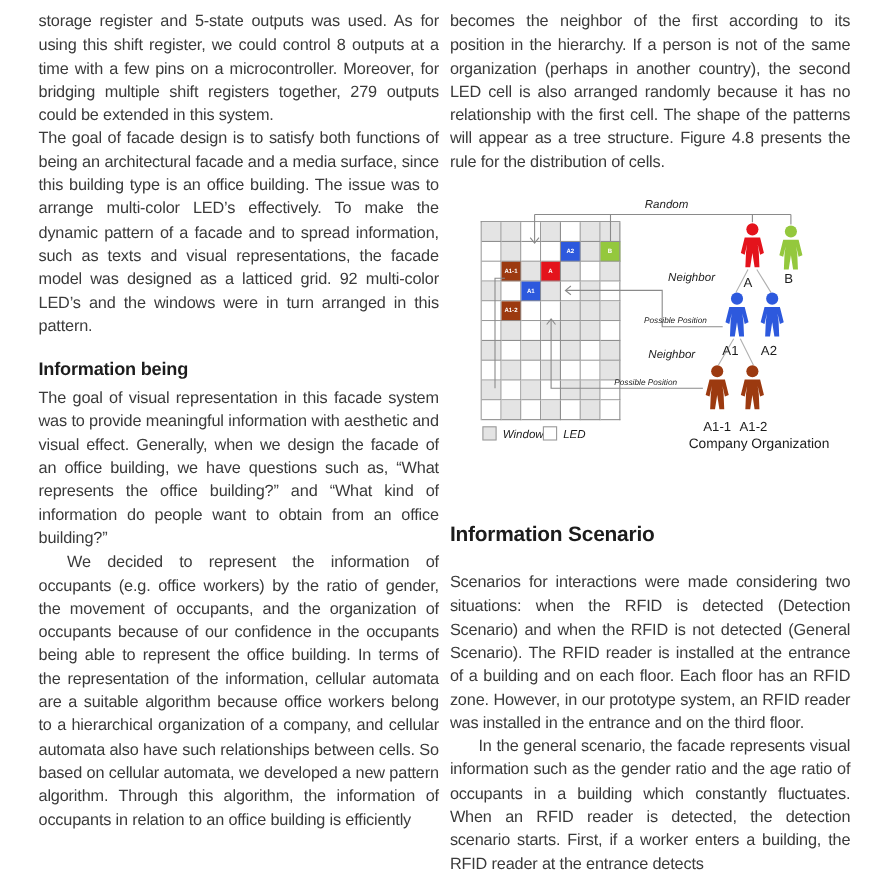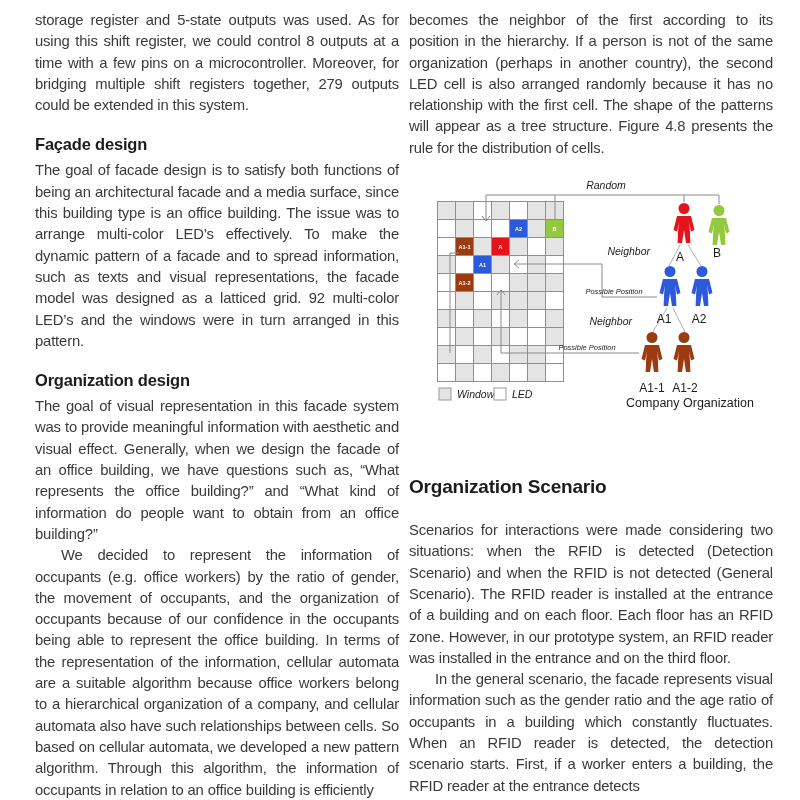--- a/index.html
+++ b/index.html
@@ -51,23 +51,22 @@
   .conn{stroke:#8a8a8a;stroke-width:1;fill:none;}
   .edge{stroke:#b0b0b0;stroke-width:1;fill:none;}
 </style>
 </head>
 <body>
 
 <div class="page">
 
   <div class="col">
     <p class="body-par">storage register and 5-state outputs was used. As for using this shift register, we could control 8 outputs at a time with a few pins on a microcontroller. Moreover, for bridging multiple shift registers together, 279 outputs could be extended in this system.</p>
-    <h3 class="subhead">Façade design</h3>
     <p class="body-par">The goal of facade design is to satisfy both functions of being an architectural facade and a media surface, since this building type is an office building. The issue was to arrange multi-color LED’s effectively. To make the dynamic pattern of a facade and to spread information, such as texts and visual representations, the facade model was designed as a latticed grid. 92 multi-color LED’s and the windows were in turn arranged in this pattern.</p>
-    <h3 class="subhead">Organization design</h3>
+    <h3 class="subhead">Information being</h3>
     <p class="body-par">The goal of visual representation in this facade system was to provide meaningful information with aesthetic and visual effect. Generally, when we design the facade of an office building, we have questions such as, “What represents the office building?” and “What kind of information do people want to obtain from an office building?”</p>
     <p class="body-par indent">We decided to represent the information of occupants (e.g. office workers) by the ratio of gender, the movement of occupants, and the organization of occupants because of our confidence in the occupants being able to represent the office building. In terms of the representation of the information, cellular automata are a suitable algorithm because office workers belong to a hierarchical organization of a company, and cellular automata also have such relationships between cells. So based on cellular automata, we developed a new pattern algorithm. Through this algorithm, the information of occupants in relation to an office building is efficiently</p>
   </div>
 
   <div class="col">
     <p class="body-par">becomes the neighbor of the first according to its position in the hierarchy. If a person is not of the same organization (perhaps in another country), the second LED cell is also arranged randomly because it has no relationship with the first cell. The shape of the patterns will appear as a tree structure. Figure 4.8 presents the rule for the distribution of cells.</p>
 
     <div class="figure">
       <div class="facade-grid">
           <div class="cell" style="background: rgb(228, 228, 228);"></div>
@@ -184,17 +183,17 @@
 
         <rect x="30" y="219" width="12" height="12" stroke="#999" fill="#e4e4e4"></rect>
         <text class="lbl-it" x="48" y="229" text-anchor="start">Window</text>
         <rect x="85" y="219" width="12" height="12" stroke="#999" fill="#ffffff"></rect>
         <text class="lbl-it" x="103" y="229" text-anchor="start">LED</text>
 
         <text class="lbl-cap" x="281" y="238" text-anchor="middle">Company Organization</text>
       </svg>
     </div>
 
-    <h2 class="sechead">Organization Scenario</h2>
+    <h2 class="sechead">Information Scenario</h2>
     <p class="body-par">Scenarios for interactions were made considering two situations: when the RFID is detected (Detection Scenario) and when the RFID is not detected (General Scenario). The RFID reader is installed at the entrance of a building and on each floor. Each floor has an RFID zone. However, in our prototype system, an RFID reader was installed in the entrance and on the third floor.</p>
     <p class="body-par indent">In the general scenario, the facade represents visual information such as the gender ratio and the age ratio of occupants in a building which constantly fluctuates. When an RFID reader is detected, the detection scenario starts. First, if a worker enters a building, the RFID reader at the entrance detects</p>
   </div>
 </div>
 
 </body></html>

